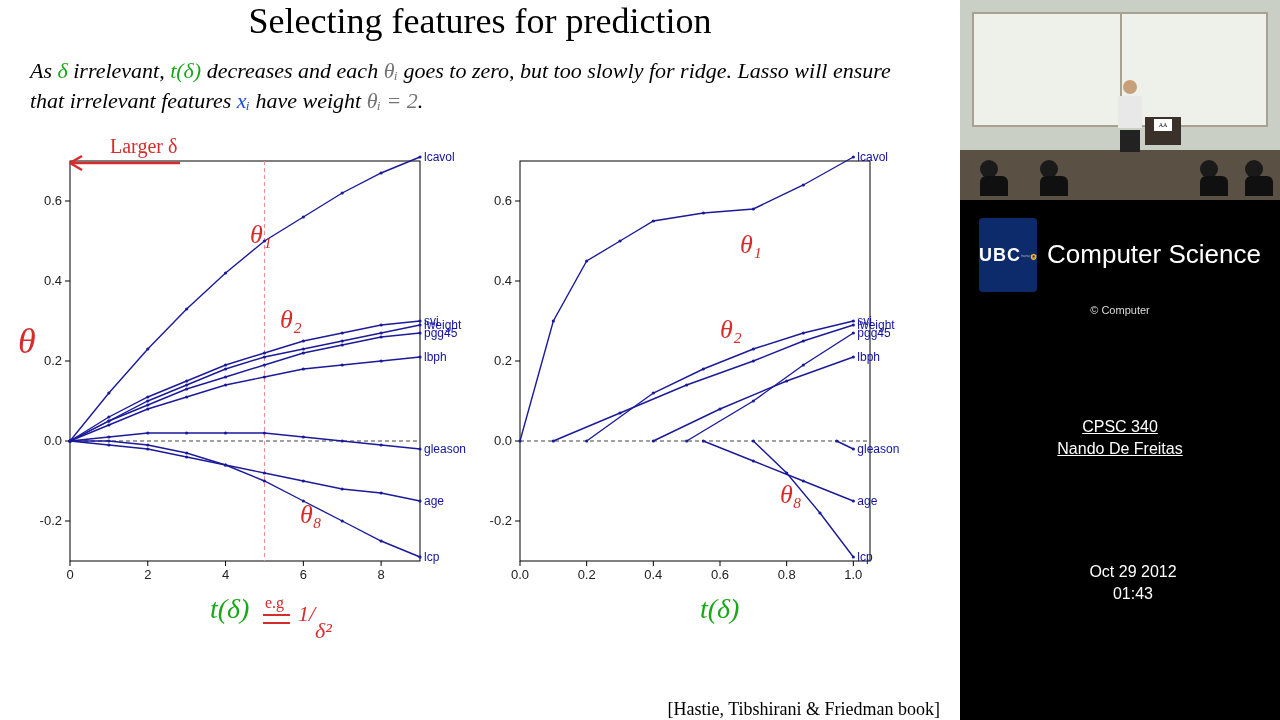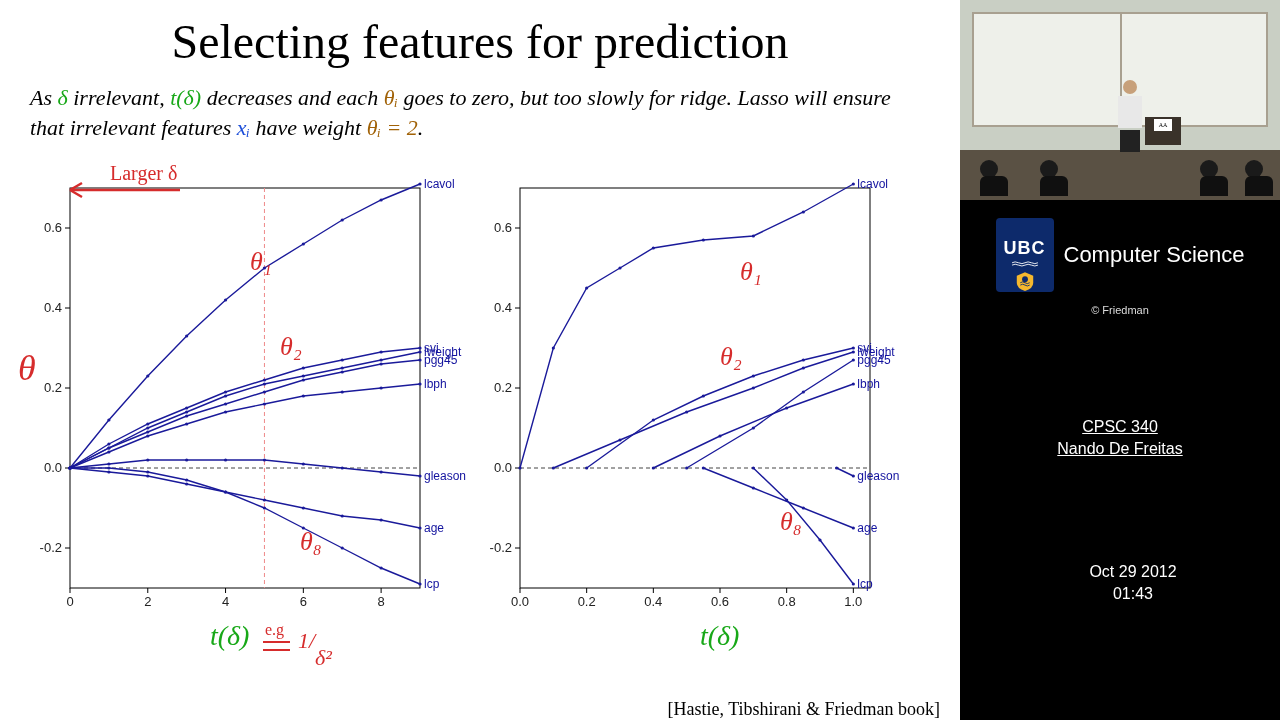--- a/index.html
+++ b/index.html
@@ -12,32 +12,32 @@
     overflow: hidden;
   }
   .slide {
     width: 960px;
     height: 720px;
     background: #fff;
     position: relative;
   }
   .title {
     text-align: center;
-    font-size: 48px;
-    margin-top: 14px;
+    font-size: 36px;
+    margin-top: 0;
     font-family: "Times New Roman", serif;
   }
   .subtitle {
     font-style: italic;
     font-size: 22px;
     margin: 14px 30px 8px 30px;
     line-height: 1.35;
   }
   .delta { color: #18a818; font-style: italic; }
-  .thetai { color: #a16207; font-style: italic; }
+  .thetai { color: #737373; font-style: italic; }
   .xi { color: #1d4ed8; font-style: italic; }
   .plots {
     position: relative;
     width: 960px;
     height: 540px;
   }
   svg.plotsvg {
     position: absolute;
     left: 0; top: 0;
     width: 960px;
@@ -91,26 +91,26 @@
   .aud-body{width:28px;height:20px;background:#101010;border-radius:6px 6px 0 0;margin-top:-2px;}
   .dept {
     display: flex;
     align-items: center;
     justify-content: center;
     padding: 18px 8px 6px 8px;
     gap: 10px;
   }
   .ubc-logo {
     width: 58px; height: 74px; background:#0d2a6b; position:relative; border-radius:4px;
-    display:flex;flex-direction:column;align-items:center;padding-top:20px;
+    display:flex;flex-direction:row;align-items:center;padding-top:0;
   }
   .ubc-text{font-family:Arial,sans-serif;font-weight:bold;font-size:18px;color:#fff;letter-spacing:1px;}
   .ubc-waves{width:44px;height:10px;margin-top:2px;}
   .ubc-shield{width:36px;height:36px;margin-top:4px;}
-  .dept-name { font-family: Arial, sans-serif; font-size: 22px; line-height:1.15; }
+  .dept-name { font-family: Arial, sans-serif; font-size: 26px; line-height:1.15; }
   .copyright { text-align:center; font-size:11px; font-family:Arial,sans-serif; margin-top:6px; color:#ddd; }
   .course { text-align:center; font-size:16px; font-family:Arial,sans-serif; margin-top:100px; line-height:1.4;text-decoration:underline; }
   .dt { text-align:center; font-size:16px; font-family:Arial,sans-serif; margin-top:100px; line-height:1.4;padding-left:26px; }
 </style>
 </head>
 <body>
 
 <div class="slide">
   <div class="title">Selecting features for prediction</div>
 
@@ -395,21 +395,21 @@
           <path d="M0 7 Q5 4 11 7 T22 7 T33 7 T44 7" stroke="#fff" stroke-width="1.5" fill="none"></path>
         </svg>
       <svg class="ubc-shield" viewBox="0 0 36 36">
           <path d="M18 2 L32 8 L32 20 Q32 30 18 34 Q4 30 4 20 L4 8 Z" fill="#f5b82e"></path>
           <circle cx="18" cy="14" r="5" fill="#0d2a6b"></circle>
           <path d="M10 20 Q14 17 18 20 T26 20 M10 24 Q14 21 18 24 T26 24" stroke="#0d2a6b" stroke-width="1.5" fill="none"></path>
         </svg>
     </div>
     <div class="dept-name">Computer Science</div>
   </div>
-  <div class="copyright">© Friedman</div>
+  <div class="copyright">© Computer</div>
 
   <div class="course">
     <div>CPSC 340</div>
     <div>Nando De Freitas</div>
   </div>
 
   <div class="dt">
     <div>Oct 29 2012</div>
     <div>01:43</div>
   </div>

